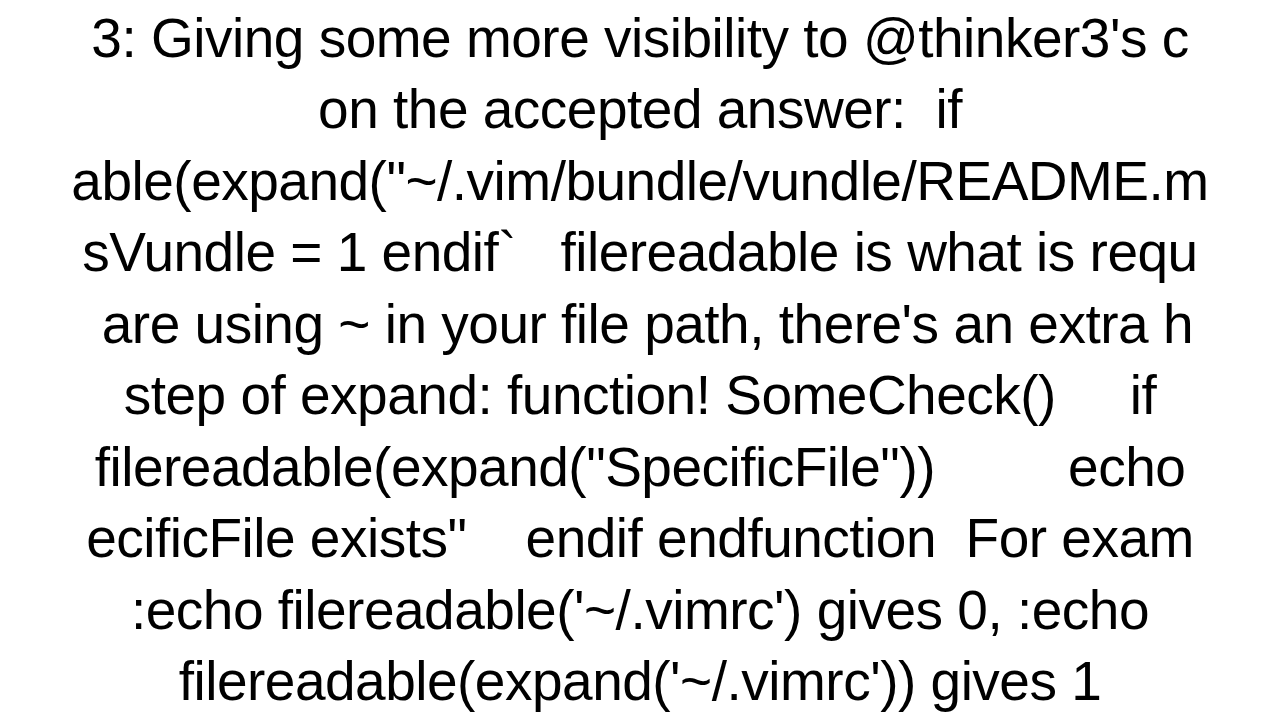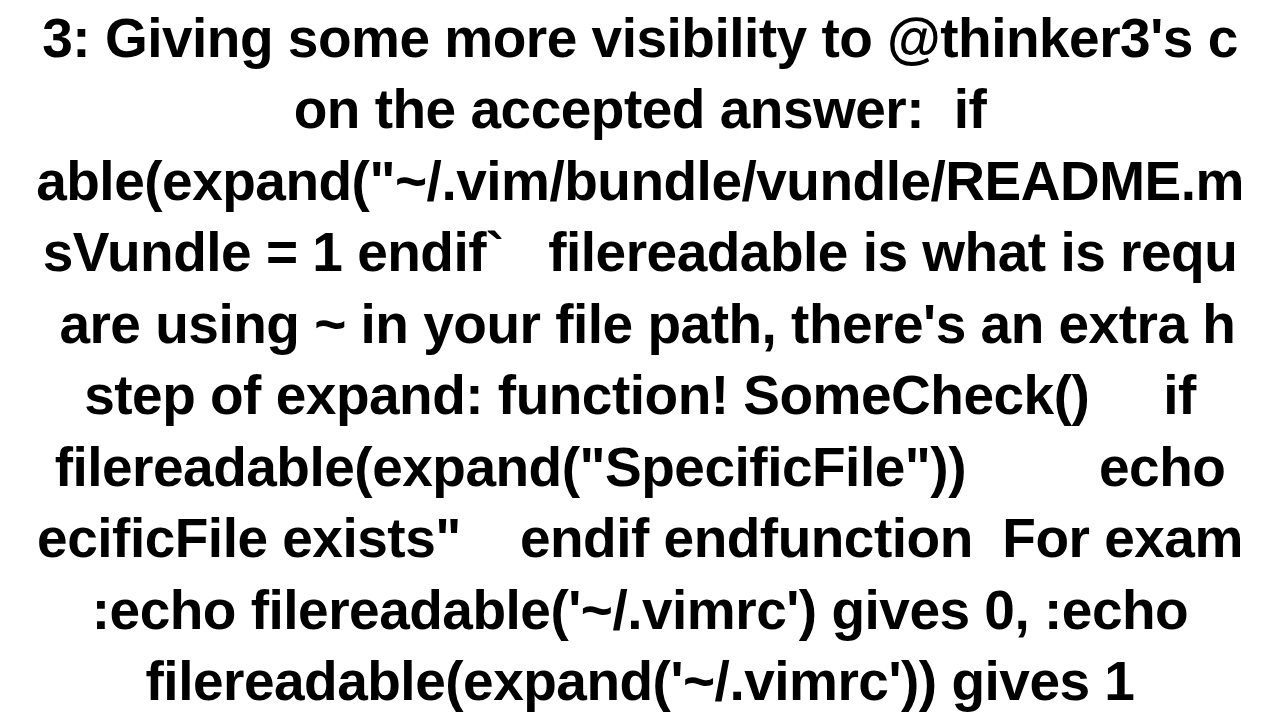--- a/index.html
+++ b/index.html
@@ -17,21 +17,21 @@
     .text-block {
       width: 1280px;
       height: 720px;
       display: flex;
       align-items: center;
       justify-content: center;
       text-align: center;
       color: #000000;
       font-size: 55px;
       line-height: 1.3;
-      font-weight: 700;
+      font-weight: 400;
       letter-spacing: -0.5px;
       white-space: pre-wrap;
     }
   </style>
 </head>
 <body>
 
 <div class="text-block">3: Giving some more visibility to @thinker3's c
 on the accepted answer:  if
 able(expand("~/.vim/bundle/vundle/README.m

